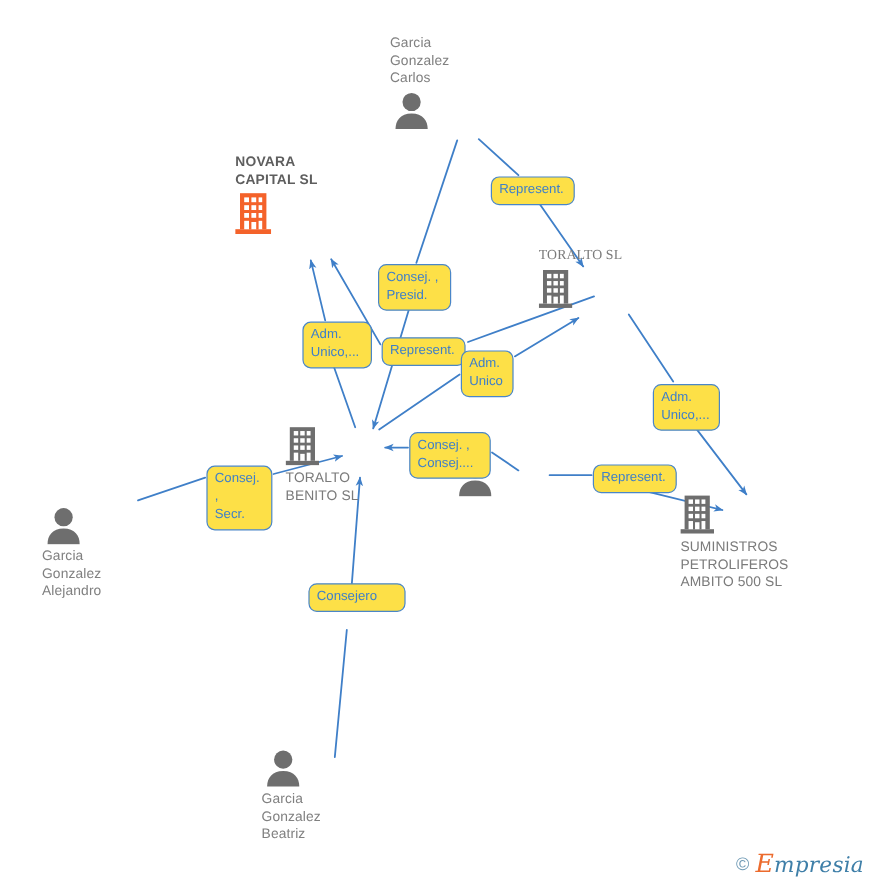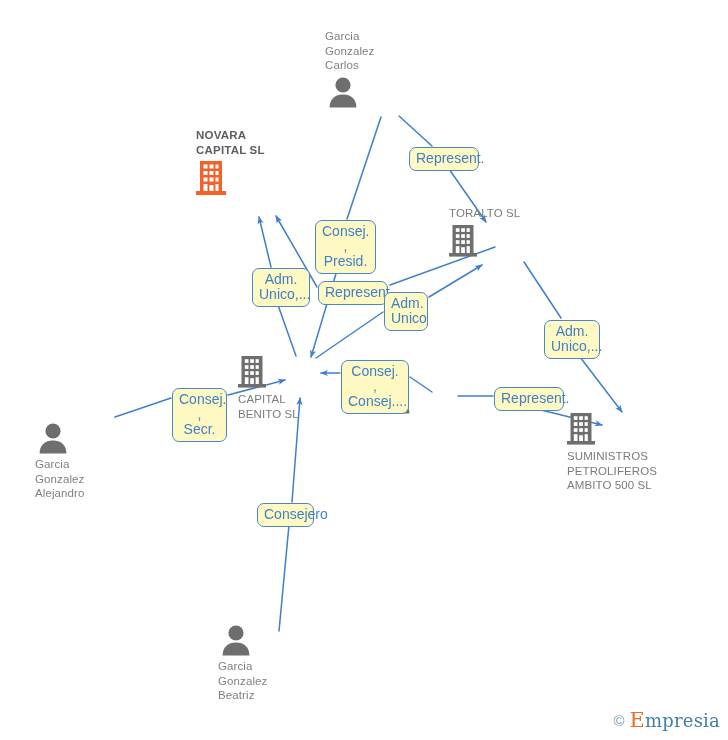--- a/index.html
+++ b/index.html
@@ -48,45 +48,45 @@
     font-weight:bold;
     letter-spacing:.2px;
   }
   .node.label-above .label{margin-top:0;margin-bottom:3px;}
   .node.label-above .glyph{margin-top:2px;}
 
   
   .chip{
     position:absolute;
     z-index:4;
-    background:#fef9c3;
+    background:#fde047;
     border:1.4px solid #4a86c8;
     border-radius:7px;
     color:#3f7fc8;
-    font-size:14px;
+    font-size:11px;
     line-height:15px;
-    text-align:center;
     padding:3px 6px 4px 6px;
     white-space:pre-line;
     box-sizing:border-box;
   }
   .wm{
     position:absolute;
     right:8px;
     bottom:8px;
     z-index:6;
     display:flex;
     align-items:center;
     gap:5px;
     font-size:17px;
     color:#3f7fa8;
   }
   .wm .c{font-size:15px;color:#6f9ab5;}
   .wm .brand{
     font-family:"DejaVu Serif","Liberation Serif",serif;
+    font-style:italic;
     font-size:18px;
     color:#3f7fa8;
     letter-spacing:.2px;
   }
   .wm .brand .cap{color:#ec6b2d;font-size:21px;}
 </style>
 </head>
 <body>
 
 <div id="canvas">
@@ -161,21 +161,21 @@
 Gonzalez
 Carlos</span>
     <span class="glyph">
       <svg width="36" height="32" viewBox="0 0 36 32" xmlns="http://www.w3.org/2000/svg">
         <circle cx="18" cy="9" r="7.6" fill="#6e6e6e"></circle>
         <path d="M18 18.5 C 8.6 18.5 4.6 24.5 4.6 31.5 L 31.4 31.5 C 31.4 24.5 27.4 18.5 18 18.5 Z" fill="#6e6e6e"></path>
       </svg>
     </span>
   </div>
 
-  <div class="node company label-above" style="left:514px;top:206px;">
+  <div class="node company label-above" style="left:514px;top:206px;font-family:Liberation Serif, serif;">
     <span class="label">TORALTO  SL</span>
     <span class="glyph">
       <svg width="28" height="34" viewBox="0 0 28 34" xmlns="http://www.w3.org/2000/svg">
         <rect x="3.5" y="1" width="21" height="28" fill="#6e6e6e"></rect>
         <rect x="0" y="29" width="28" height="3.6" fill="#6e6e6e"></rect>
         <g fill="#ffffff">
           <rect x="6.8" y="4.2" width="3.7" height="3.7"></rect>
           <rect x="12.2" y="4.2" width="3.7" height="3.7"></rect>
           <rect x="17.6" y="4.2" width="3.2" height="3.7"></rect>
           <rect x="6.8" y="10.2" width="3.7" height="3.7"></rect>
@@ -206,21 +206,21 @@
           <rect x="17.6" y="10.2" width="3.2" height="3.7"></rect>
           <rect x="6.8" y="16.2" width="3.7" height="3.7"></rect>
           <rect x="12.2" y="16.2" width="3.7" height="3.7"></rect>
           <rect x="17.6" y="16.2" width="3.2" height="3.7"></rect>
           <rect x="6.8" y="22.2" width="3.7" height="6.8"></rect>
           <rect x="17.6" y="22.2" width="3.2" height="6.8"></rect>
           <rect x="12.2" y="23.2" width="3.7" height="5.8"></rect>
         </g>
       </svg>
     </span>
-    <span class="label">CAPITAL
+    <span class="label">TORALTO
 BENITO SL</span>
   </div>
 
   <div class="node person" style="left:443px;top:382px;">
     <span class="glyph">
       <svg width="36" height="32" viewBox="0 0 36 32" xmlns="http://www.w3.org/2000/svg">
         <circle cx="18" cy="9" r="7.6" fill="#6e6e6e"></circle>
         <path d="M18 18.5 C 8.6 18.5 4.6 24.5 4.6 31.5 L 31.4 31.5 C 31.4 24.5 27.4 18.5 18 18.5 Z" fill="#6e6e6e"></path>
       </svg>
     </span>
@@ -293,20 +293,20 @@
 Unico,...</div>
 
   <div class="chip" style="left:341px;top:360px;width:68px;">Consej. ,
 Consej....</div>
 
   <div class="chip" style="left:494px;top:387px;width:70px;">Represent.</div>
 
   <div class="chip" style="left:172px;top:388px;width:55px;">Consej. ,
 Secr.</div>
 
-  <div class="chip" style="left:257px;top:503px;width:57px;">Consejero</div>
+  <div class="chip" style="left:257px;top:486px;width:81px;">Consejero</div>
 
   <div class="wm">
     <span class="c">©</span>
     <span class="brand"><span class="cap">E</span><span>mpresia</span></span>
   </div>
 
 </div>
 
 </body></html>

